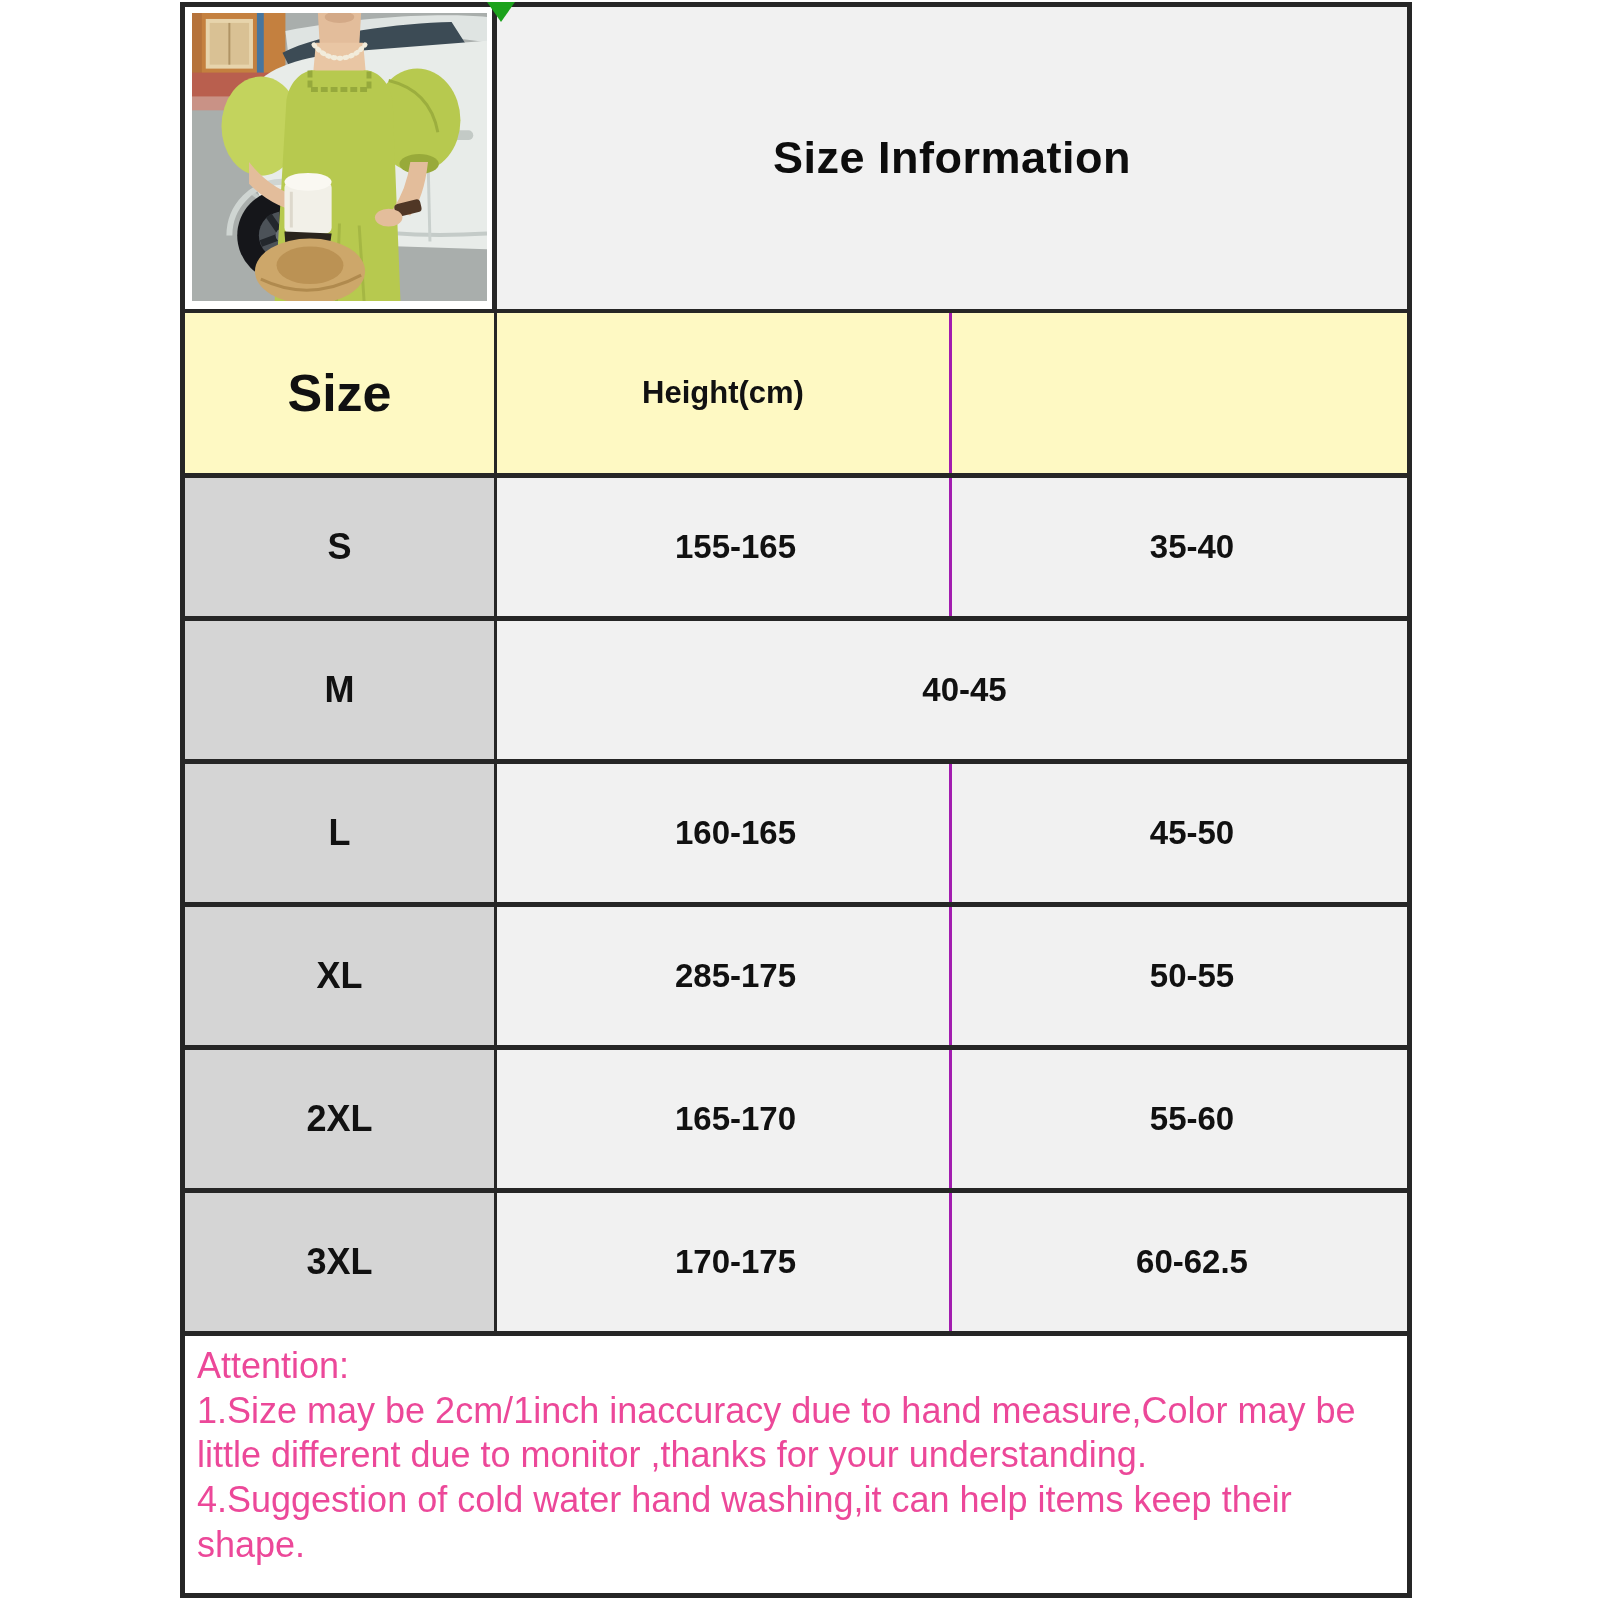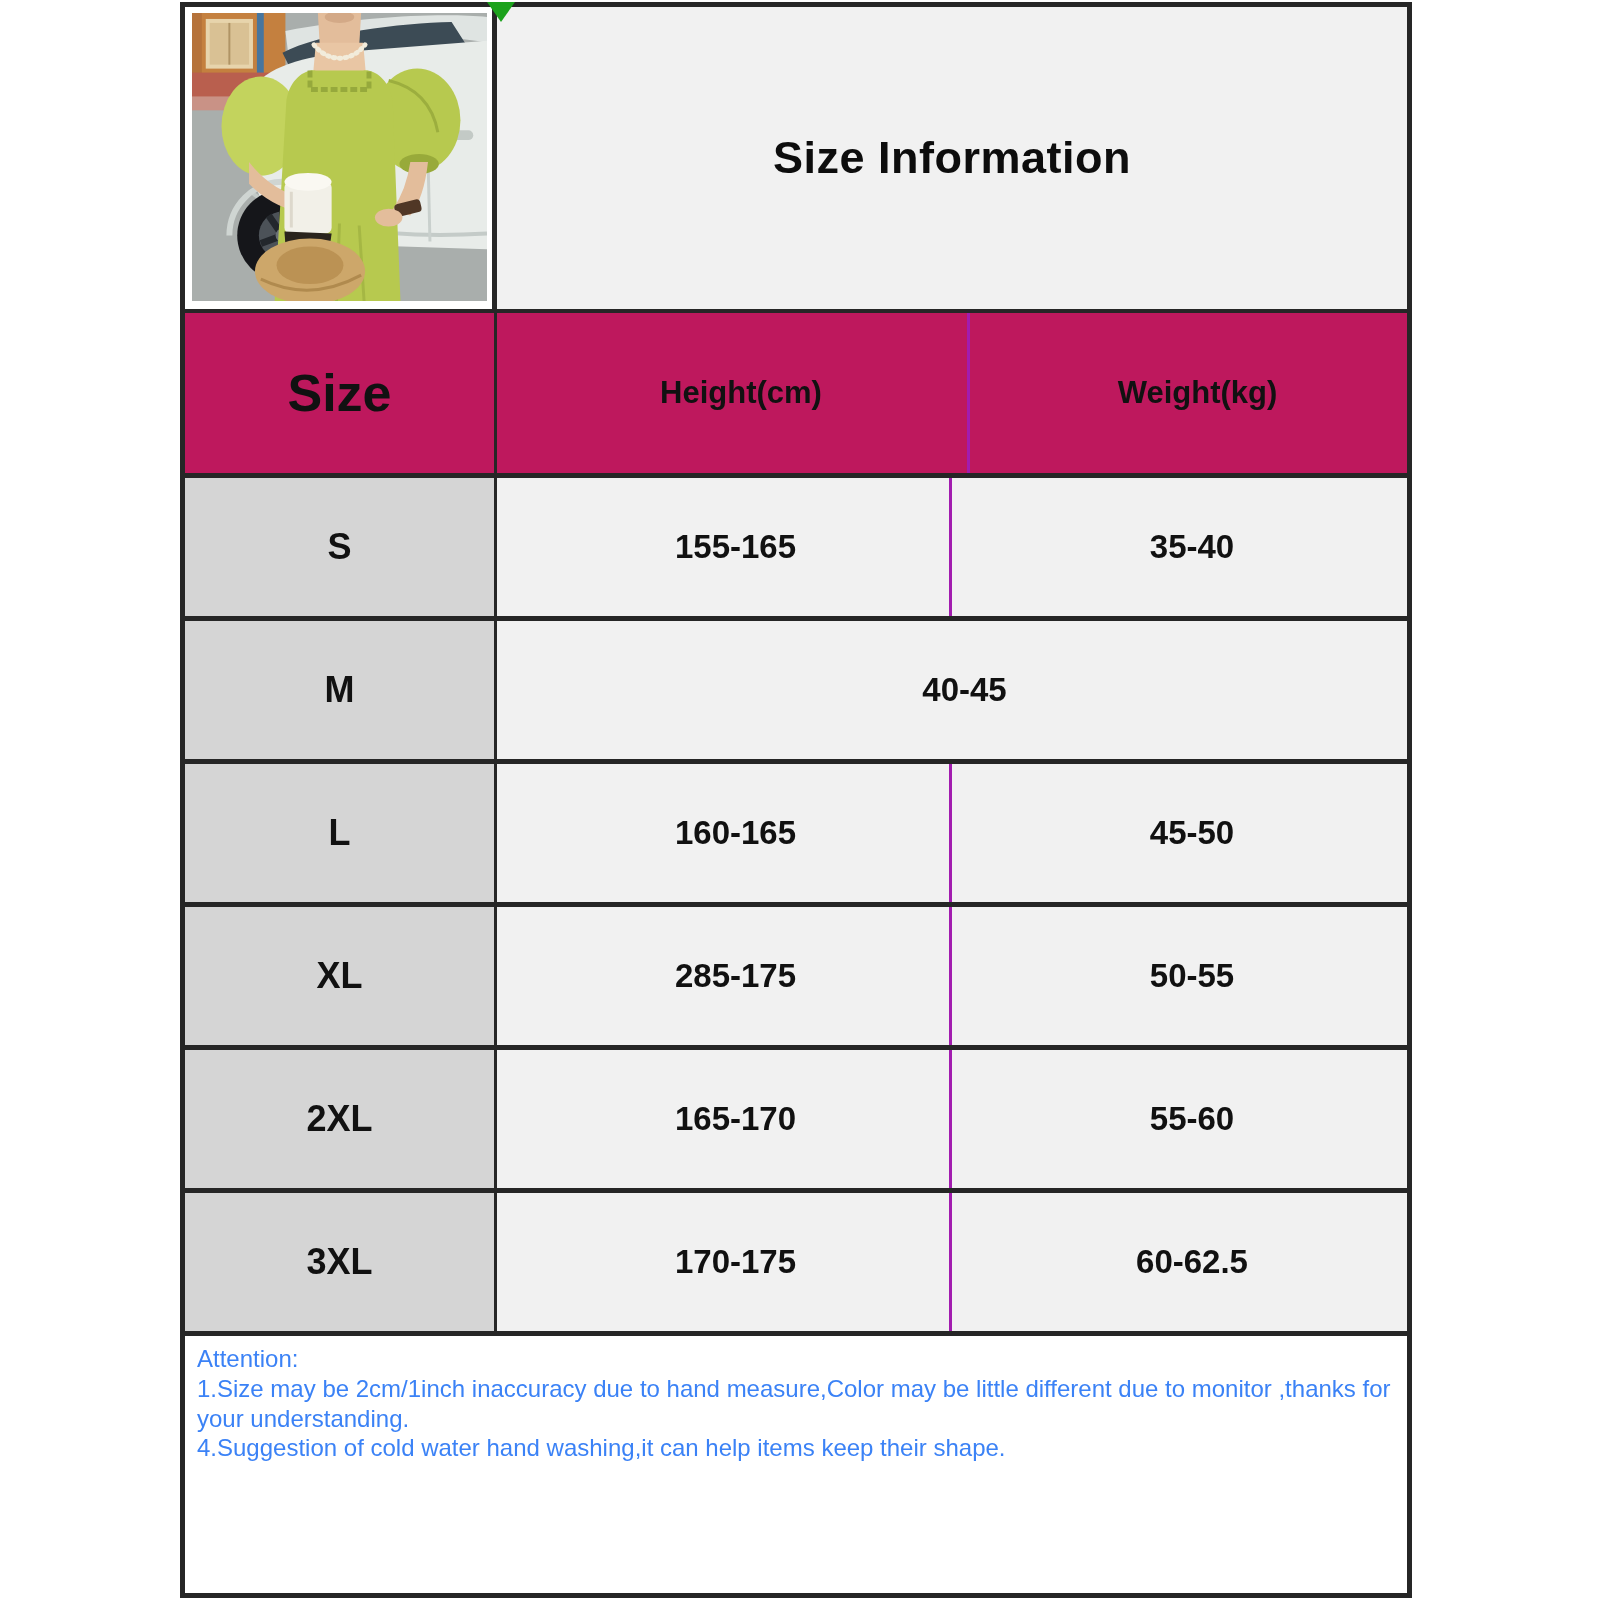--- a/index.html
+++ b/index.html
@@ -18,34 +18,34 @@
   
   .row-top { height:302px; border-bottom:4px solid #262626; }
   .photo-cell {
     width:312px; flex:0 0 312px; border-right:5px solid #262626;
     background:#ffffff; padding:6px 5px 8px 7px;
   }
   .photo-cell svg { width:100%; height:100%; display:block; }
   .title-cell { flex:1; background:#f1f1f1; position:relative; }
   .title { font-size:45px; font-weight:bold; letter-spacing:0.5px; color:#0d0d0d; }
   
-  .row-head { height:160px; border-bottom:5px solid #262626; background:#be185d;gap:18px; }
+  .row-head { height:160px; border-bottom:5px solid #262626; background:#fef9c3; }
   .c1 { width:312px; flex:0 0 312px; border-right:3px solid #262626; }
   .c2 { width:455px; flex:0 0 455px; border-right:3px solid #a21caf; }
   .c3 { flex:1; }
   .row-head .c1 { font-size:52px; font-weight:bold; }
   .row-head .c2, .row-head .c3 { font-size:31px; font-weight:bold; }
   
   .row-data { height:138px; border-bottom:5px solid #262626; }
   .row-data .c1 { background:#d5d5d5; font-size:36px; font-weight:bold; }
   .row-data .c2, .row-data .c3 { background:#f1f1f1; font-size:33px; font-weight:bold;padding-left:25px; }
   
   .attention {
     flex:1; background:#ffffff; padding:8px 12px 0 12px;
-    font-size:24px; line-height:1.24; color:#3b82f6; text-align:left;
+    font-size:36px; line-height:1.24; color:#ec4899; text-align:left;
   }
   .attention div { margin:0; }
   
   .corner-marker {
     position:absolute; left:487px; top:2px; width:0; height:0;
     border-left:14px solid transparent; border-right:14px solid transparent;
     border-top:20px solid #1ca21c;
   }
 </style>
 </head>
@@ -118,21 +118,20 @@
       </svg>
     </div>
     <div class="cell title-cell">
       <div class="title">Size Information</div>
     </div>
   </div>
 
   <div class="row row-head">
     <div class="cell c1">Size</div>
     <div class="cell c2">Height(cm)</div>
-    <div class="cell c3">Weight(kg)</div>
   </div>
 
   <div class="row row-data">
     <div class="cell c1">S</div>
     <div class="cell c2">155-165</div>
     <div class="cell c3">35-40</div>
   </div>
   <div class="row row-data">
     <div class="cell c1">M</div>
     <div class="cell c3">40-45</div>

